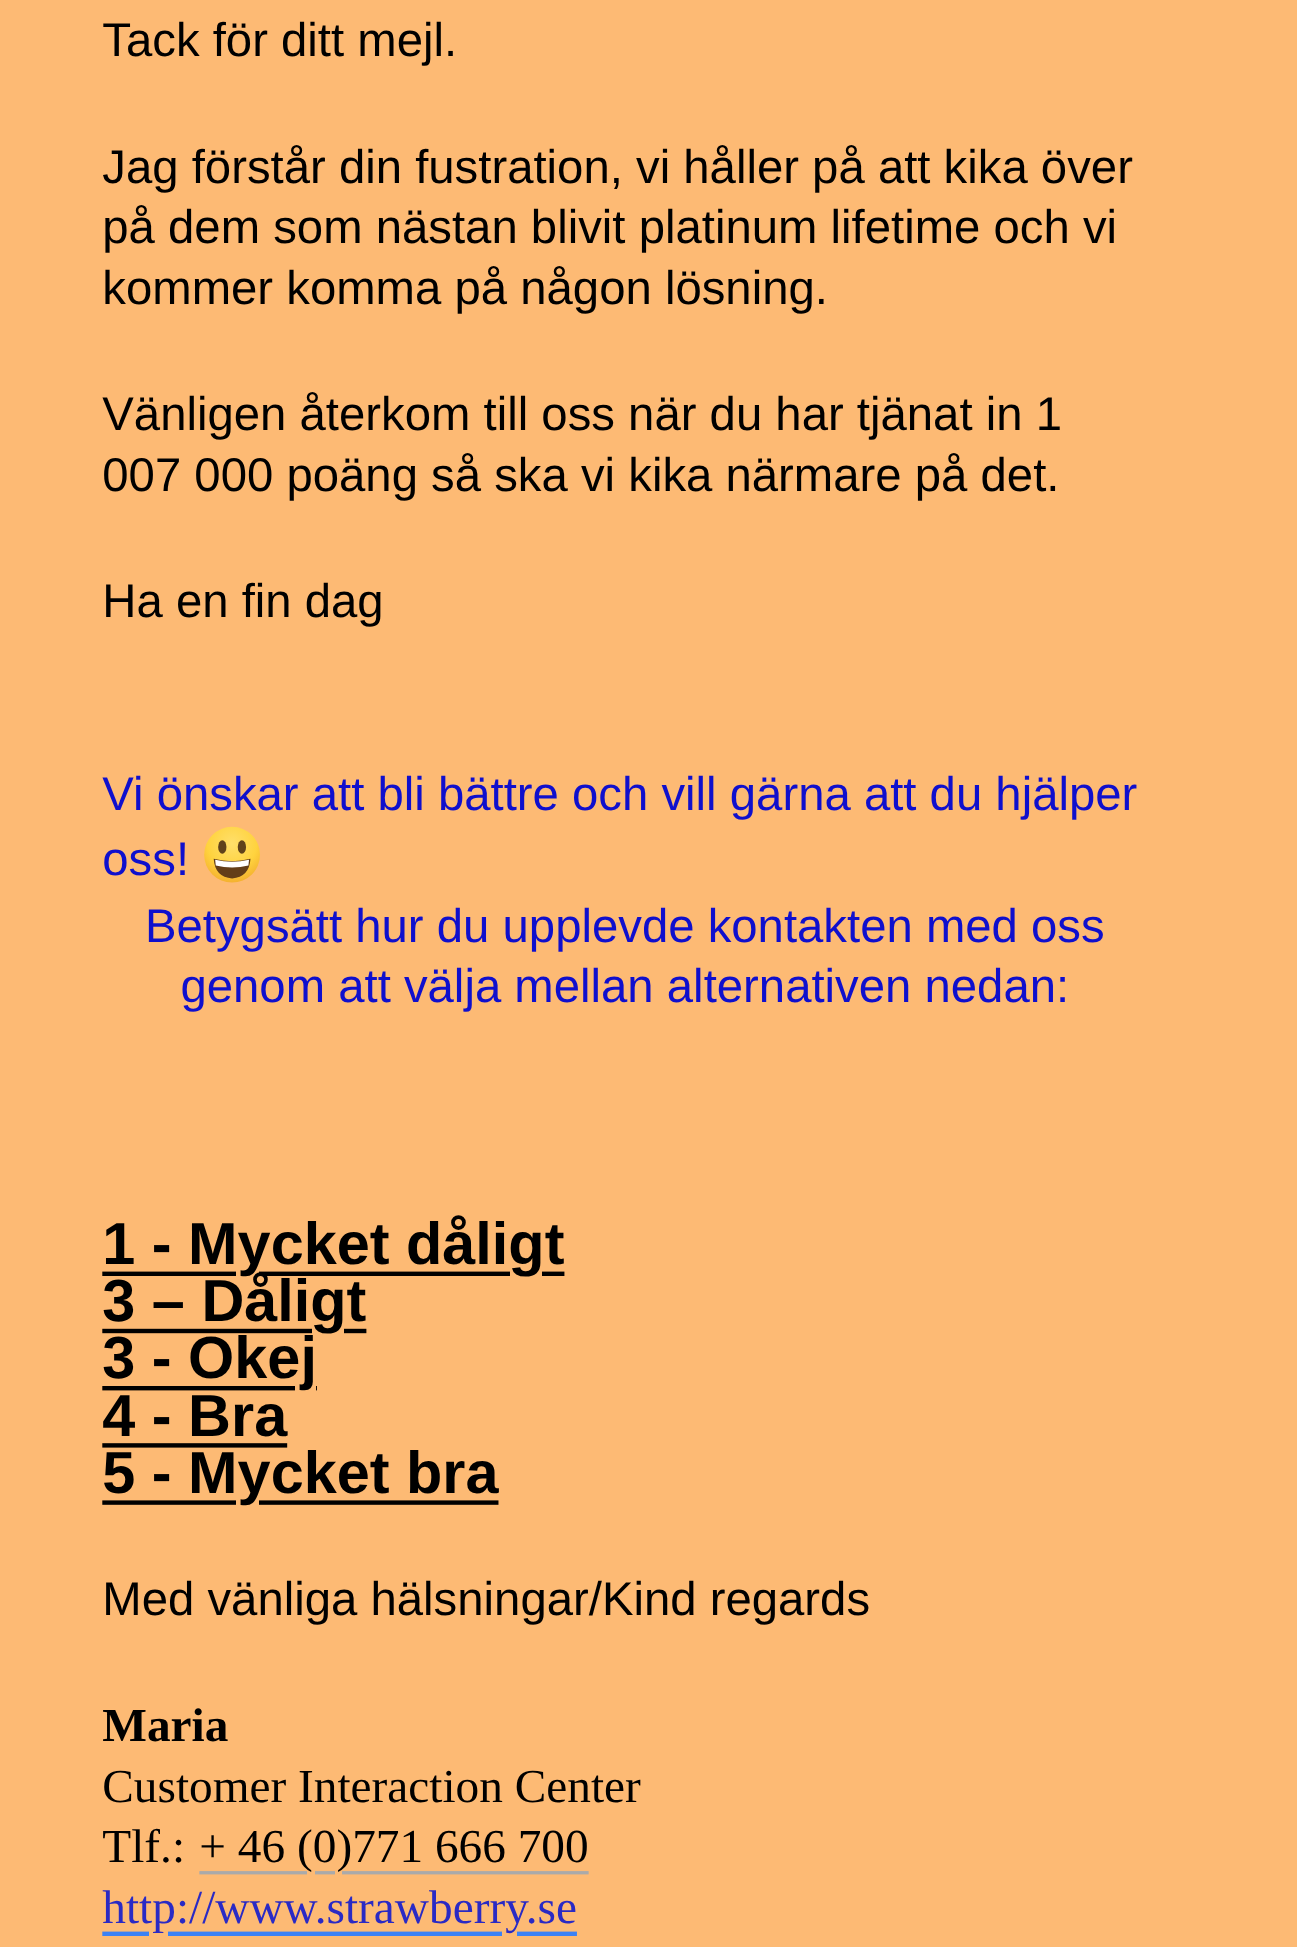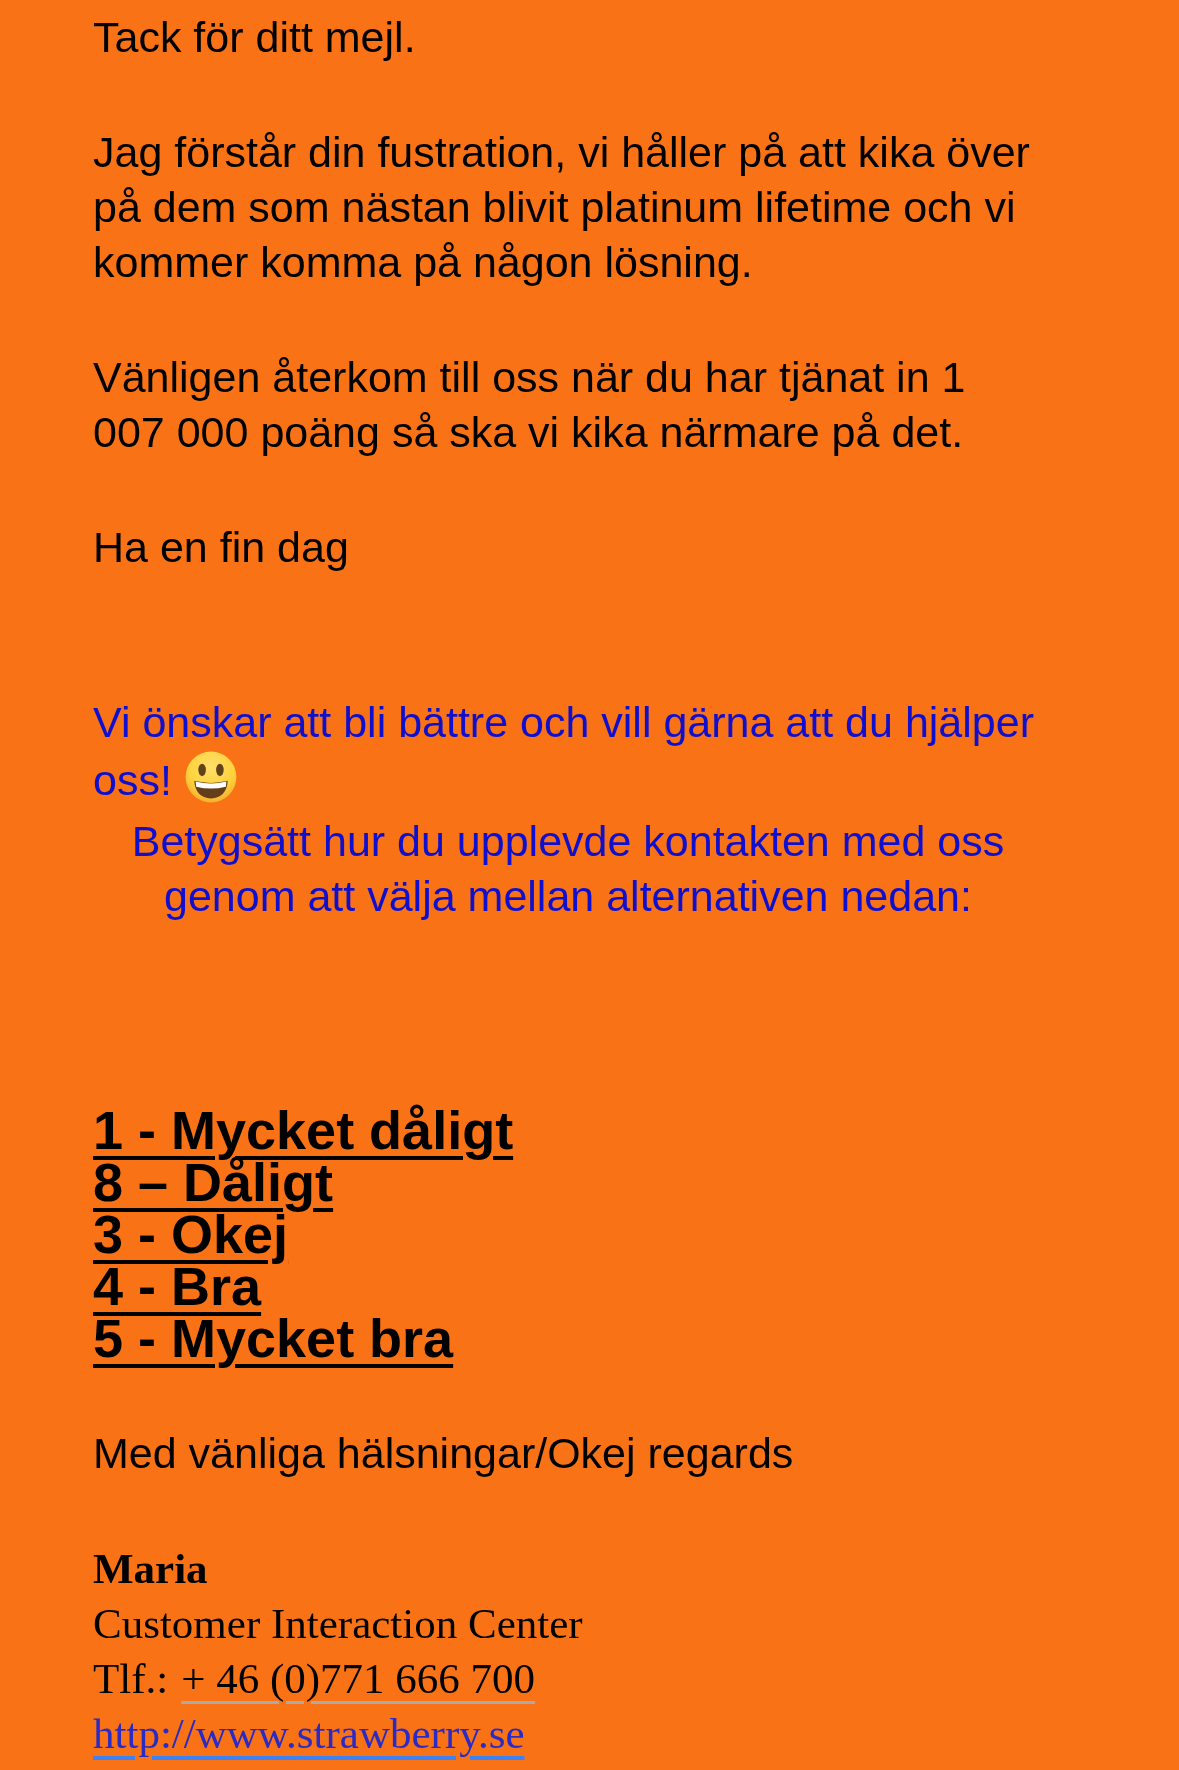--- a/index.html
+++ b/index.html
@@ -1,20 +1,20 @@
 <!DOCTYPE html>
 <html><head>
 <meta charset="utf-8">
 <style>
   html, body { margin: 0; padding: 0; background: #ffffff; }
   .page {
     position: relative;
     width: 1179px;
     height: 1770px;
-    background: #f97316;
+    background: #fdba74;
     overflow: hidden;
     box-sizing: border-box;
     padding: 10px 0 0 93px;
     font-family: "Liberation Sans", "DejaVu Sans", sans-serif;
     font-size: 43px;
     line-height: 55px;
     color: #000000;
   }
   .text-col { width: 950px; }
   .para { margin: 0 0 60px 0; }
@@ -85,27 +85,27 @@
           <ellipse cx="33.5" cy="37" rx="7" ry="11.5" fill="#60421b"></ellipse>
           <ellipse cx="66.5" cy="37" rx="7" ry="11.5" fill="#60421b"></ellipse>
           <path d="M19 57 Q50 65 81 57 Q79 88 50 90 Q21 88 19 57 Z" fill="#643e18"></path>
           <path d="M21.5 58.5 Q50 65.5 78.5 58.5 L77.5 68 Q50 75 22.5 68 Z" fill="#ffffff"></path>
         </svg></div>
       <div class="blue-para-b">Betygsätt hur du upplevde kontakten med oss genom att välja mellan alternativen nedan:</div>
     </div>
 
     <div class="ratings">
       <a class="rating-link">1 - Mycket dåligt</a>
-      <a class="rating-link">8 – Dåligt</a>
+      <a class="rating-link">3 – Dåligt</a>
       <a class="rating-link">3 - Okej</a>
       <a class="rating-link">4 - Bra</a>
       <a class="rating-link">5 - Mycket bra</a>
     </div>
 
-    <div class="closing">Med vänliga hälsningar/Okej regards</div>
+    <div class="closing">Med vänliga hälsningar/Kind regards</div>
 
     <div class="signature">
       <div class="sig-name">Maria</div>
       <div>Customer Interaction Center</div>
       <div><span class="phone-label">Tlf.:</span><a class="phone-number">+ 46 (0)771 666 700</a></div>
       <div><a class="site-link">http://www.strawberry.se</a></div>
     </div>
 
   </div>
 </div>

